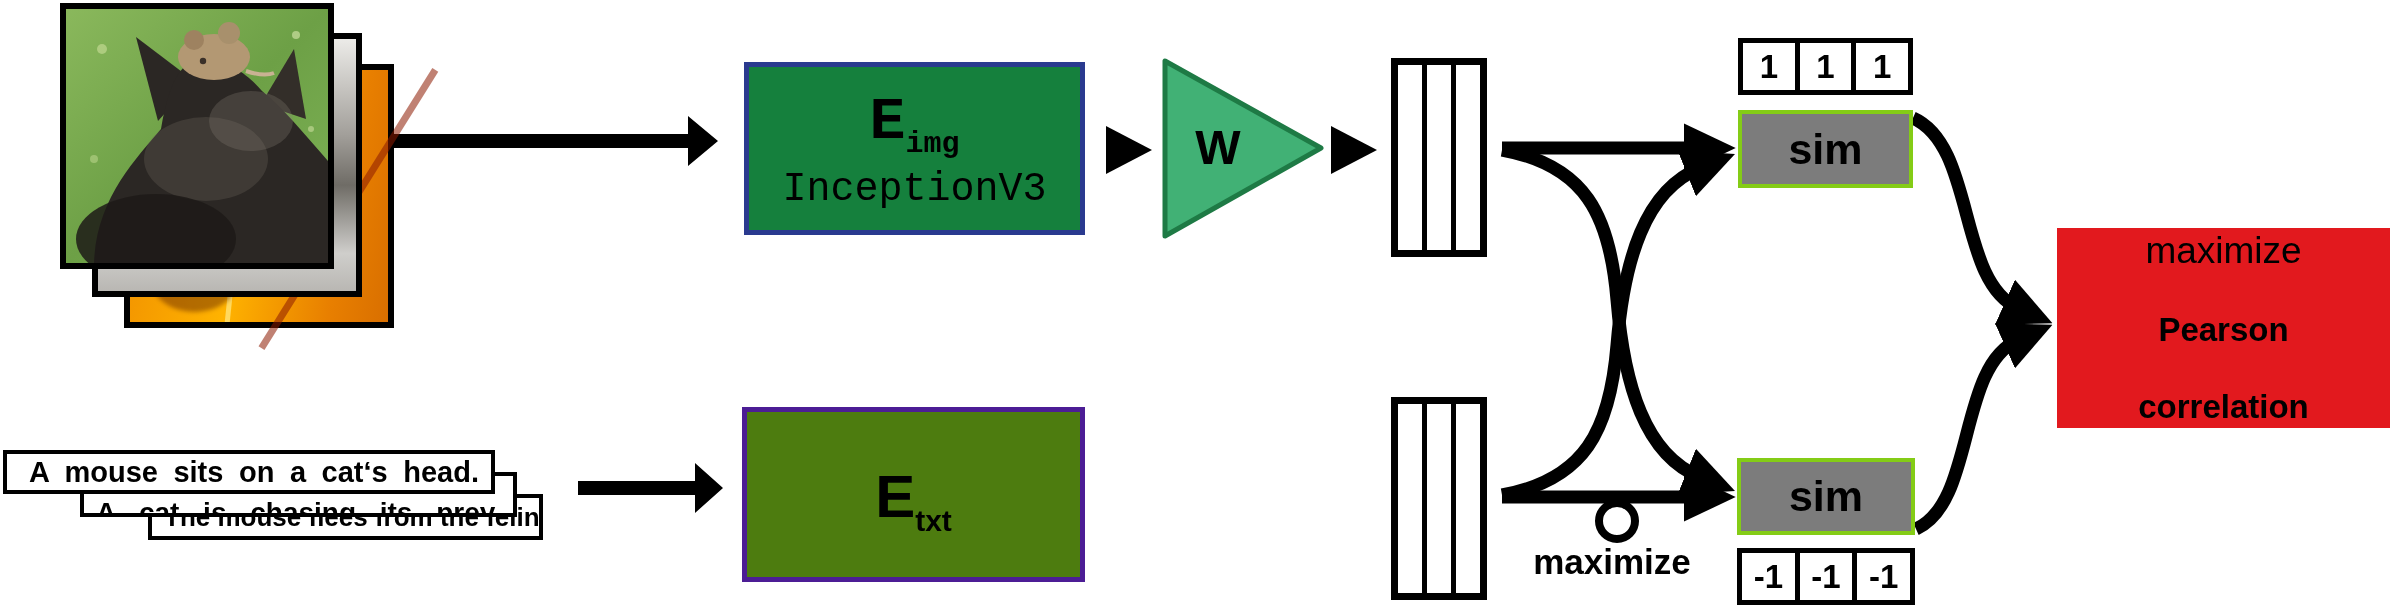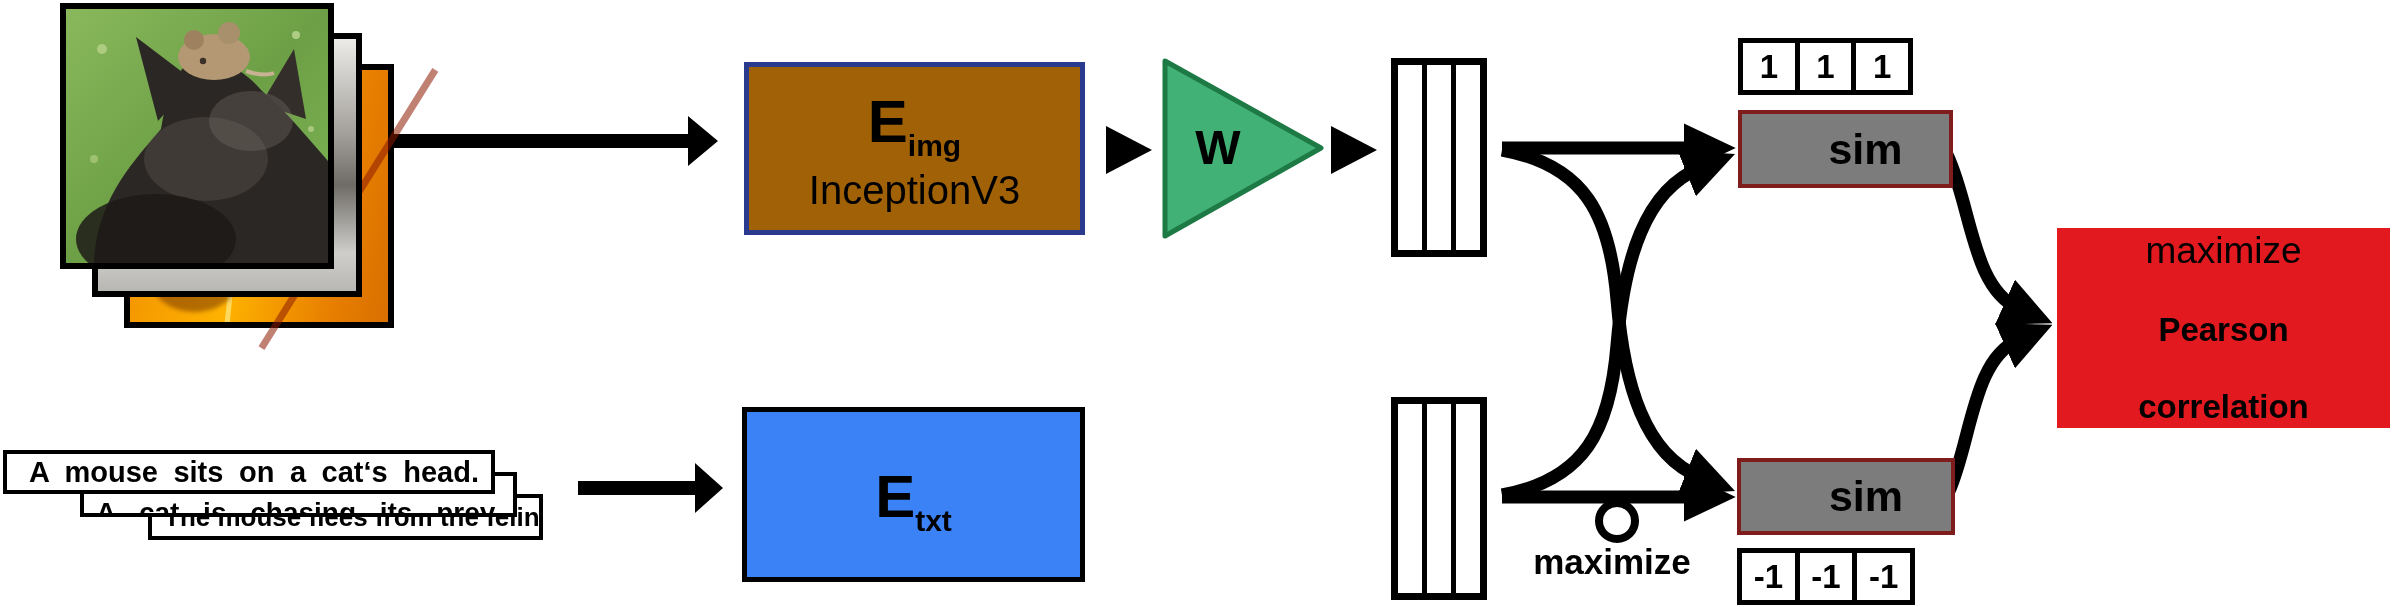--- a/index.html
+++ b/index.html
@@ -27,40 +27,40 @@
   .card-2{left:80px;top:472px;width:429px;height:37px;z-index:3;}
   .card-3{left:148px;top:494px;width:387px;height:38px;z-index:2;}
   .card .cap{display:block;width:100%;padding:0 12px;font-weight:bold;white-space:nowrap;
     text-align:justify;text-align-last:justify;}
   .card-1 .cap{font-size:29px;margin-left:10px;}
   .card-2 .cap{font-size:28px;margin-top:36px;}
   .card-3 .cap{font-size:26px;}
 
   
   .encbox{position:absolute;z-index:2;display:flex;flex-direction:column;align-items:center;justify-content:center;}
-  .enc-img{left:744px;top:62px;width:331px;height:163px;background:#a16207;border:5px solid #2A3A8F;}
-  .enc-txt{left:742px;top:407px;width:333px;height:165px;background:#3b82f6;border:5px solid #000000;text-align:center;}
+  .enc-img{left:744px;top:62px;width:331px;height:163px;background:#15803d;border:5px solid #2A3A8F;font-family:Liberation Mono, monospace;}
+  .enc-txt{left:742px;top:407px;width:333px;height:165px;background:#4d7c0f;border:5px solid #4c1d95;text-align:center;}
   .enc-sym{line-height:1;margin-top:4px;}
   .enc-sym .sym{font-size:60px;font-weight:bold;}
   .enc-sym .sub{font-size:30px;font-weight:bold;display:inline-block;transform:translateY(14px);}
   .enc-backbone{font-size:40px;margin-top:18px;line-height:1;}
 
   
   .w-label{position:absolute;left:1168px;top:124px;width:100px;text-align:center;
     font-size:48px;font-weight:bold;z-index:2;line-height:1;}
 
   
   .vec{position:absolute;z-index:2;border:7px solid #000;background:#000;display:flex;gap:5px;}
   .vec > span{background:#fff;flex:1;}
   .vec-top{left:1391px;top:58px;width:82px;height:185px;}
   .vec-bottom{left:1391px;top:397px;width:82px;height:189px;}
 
   
-  .sim{position:absolute;z-index:2;background:#7C7C7C;border:4px solid #7f1d1d;
-    display:flex;align-items:center;justify-content:center;font-size:43px;font-weight:bold;padding-left:40px;}
+  .sim{position:absolute;z-index:2;background:#7C7C7C;border:4px solid #84cc16;
+    display:flex;align-items:center;justify-content:center;font-size:43px;font-weight:bold;}
   .sim-top{left:1738px;top:110px;width:167px;height:70px;}
   .sim-bottom{left:1737px;top:458px;width:170px;height:69px;}
 
   
   .cells{position:absolute;z-index:2;display:flex;}
   .cells-top{left:1738px;top:38px;width:175px;height:57px;}
   .cells-bottom{left:1737px;top:548px;width:178px;height:57px;}
   .cell{flex:1;background:#fff;border:5px solid #000;margin-left:-5px;
     display:flex;align-items:center;justify-content:center;font-size:33px;font-weight:bold;}
   .cell:first-child{margin-left:0;}

